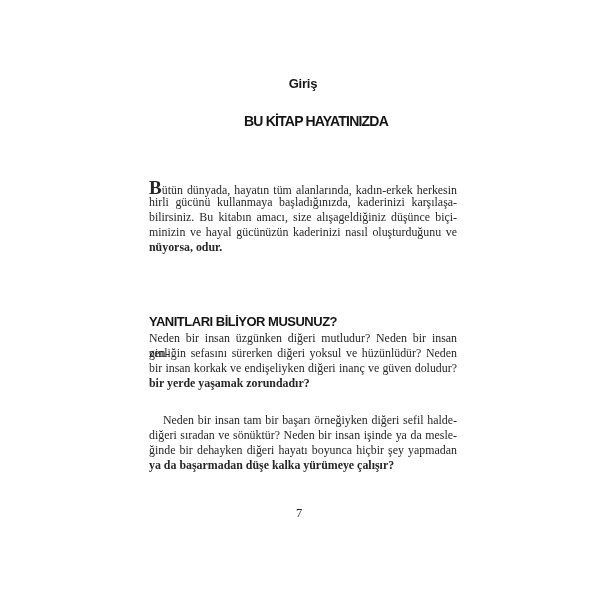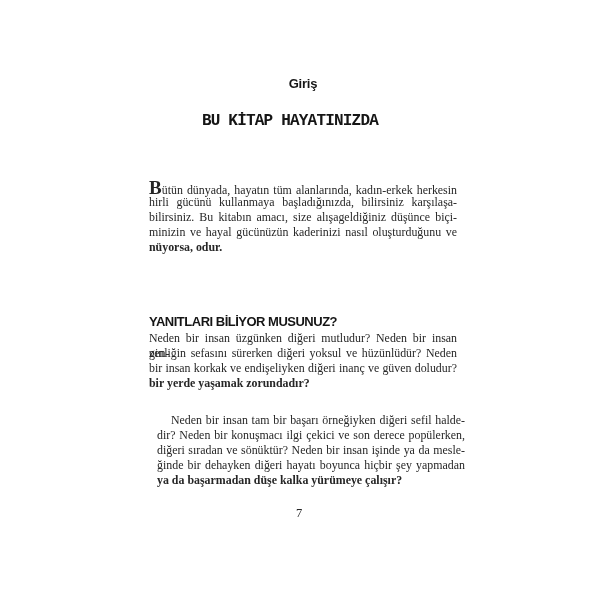--- a/index.html
+++ b/index.html
@@ -12,43 +12,43 @@
   }
   .kicker{
     position:absolute;left:149px;top:76px;width:308px;
     text-align:center;
     font-family:"Liberation Sans", sans-serif;
     font-weight:bold;font-size:13px;line-height:16px;
     letter-spacing:-0.2px;
     color:var(--heading-color,#151515);
   }
   .title{
-    position:absolute;left:136px;top:113px;width:308px;
+    position:absolute;left:162px;top:113px;width:308px;
     text-align:center;
-    font-family:Liberation Mono, monospace;
-    font-weight:bold;font-size:16px;line-height:17px;
+    font-family:Liberation Sans, sans-serif;
+    font-weight:bold;font-size:14px;line-height:17px;
     letter-spacing:-0.8px;
     color:var(--heading-color,#151515);
   }
   .subheading{
     position:absolute;left:149px;top:314px;width:308px;
     font-family:"Liberation Sans", sans-serif;
     font-weight:bold;font-size:13px;line-height:15px;
     letter-spacing:-0.5px;
     color:var(--heading-color,#151515);
   }
   .body{
     position:absolute;left:149px;width:308px;
     font-family:"Liberation Serif", serif;
     font-size:11.9px;line-height:15.1px;
     color:var(--text-color,#262626);
   }
   #intro{top:180px;}
   #para2{top:331px;}
-  #para3{top:413px;margin-left:8px;}
+  #para3{top:413px;}
   .line{
     text-align:justify;
     text-align-last:justify;
     height:15.1px;
   }
   .line.last{
     text-align-last:left;
     font-weight:bold;
   }
   .line.indent{
@@ -70,33 +70,32 @@
 </head>
 <body>
 
 <main class="page">
   <div class="kicker">Giriş</div>
   <div class="title">
     <div>BU KİTAP HAYATINIZDA</div>
   </div>
   <div class="body" id="intro">
       <div class="line"><span class="dropcap">B</span>ütün dünyada, hayatın tüm alanlarında, kadın-erkek herkesin</div>
-      <div class="line">hirli gücünü kullanmaya başladığınızda, bilirsiniz karşılaşa-</div>
+      <div class="line">hirli gücünü kullanmaya başladığınızda, kaderinizi karşılaşa-</div>
       <div class="line">bilirsiniz. Bu kitabın amacı, size alışageldiğiniz düşünce biçi-</div>
       <div class="line">minizin ve hayal gücünüzün kaderinizi nasıl oluşturduğunu ve</div>
       <div class="line last">nüyorsa, odur.</div>
     </div>
   <div class="subheading">YANITLARI BİLİYOR MUSUNUZ?</div>
   <div class="body" id="para2">
       <div class="line">Neden bir insan üzgünken diğeri mutludur? Neden bir insan zen-</div>
       <div class="line">ginliğin sefasını sürerken diğeri yoksul ve hüzünlüdür? Neden</div>
       <div class="line">bir insan korkak ve endişeliyken diğeri inanç ve güven doludur?</div>
       <div class="line last">bir yerde yaşamak zorundadır?</div>
     </div>
   <div class="body" id="para3">
       <div class="line indent">Neden bir insan tam bir başarı örneğiyken diğeri sefil halde-</div>
-      <div class="line">dir? Neden bir konuşmacı ilgi çekici ve son derece popülerken,</div>
       <div class="line">diğeri sıradan ve sönüktür? Neden bir insan işinde ya da mesle-</div>
       <div class="line">ğinde bir dehayken diğeri hayatı boyunca hiçbir şey yapmadan</div>
       <div class="line last">ya da başarmadan düşe kalka yürümeye çalışır?</div>
     </div>
   <div class="page-number">7</div>
 </main>
 
 </body></html>

